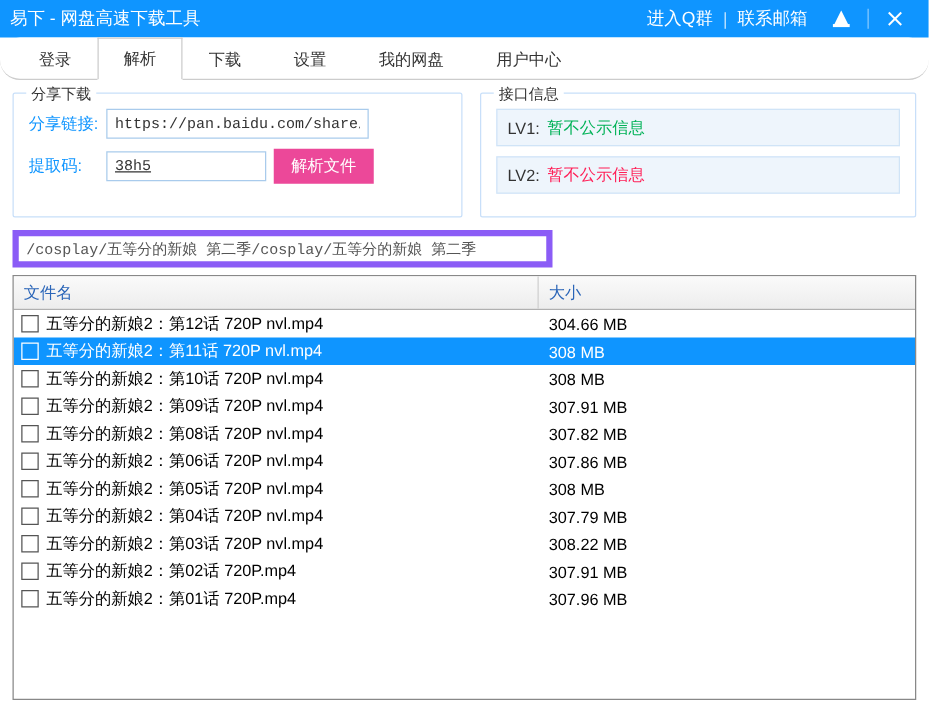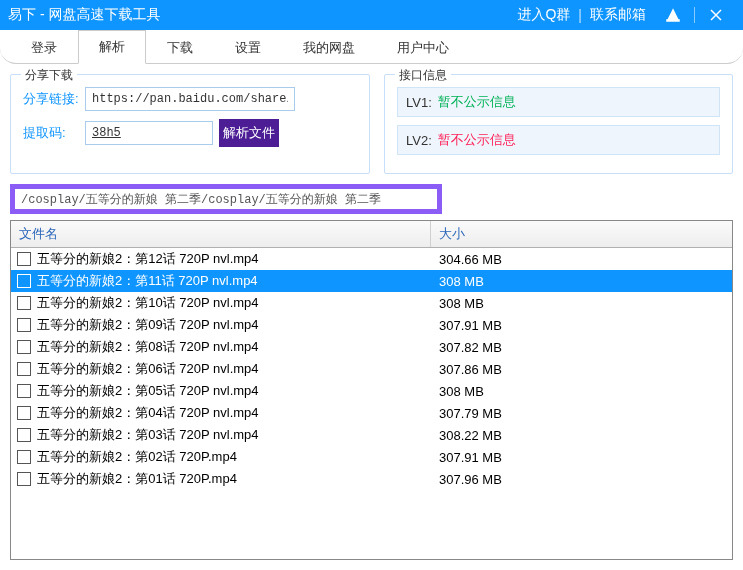--- a/index.html
+++ b/index.html
@@ -20,21 +20,21 @@
 .row-panels { display: flex; gap: 14px; margin-bottom: 10px; }
 .panel { border: 1px solid #c8dff9; border-radius: 2px; position: relative; padding: 12px 12px 10px; flex: 1; }
 .panel .legend { position: absolute; top: -8px; left: 10px; background: #fff; padding: 0 4px; color: #333; font-size: 12px; }
 .panel.share { width: 360px; flex: 0 0 360px; }
 .form-row { display: flex; align-items: center; gap: 6px; margin-bottom: 8px; }
 .form-row:last-child { margin-bottom: 0; }
 .label-blue { color: #0f95ff; width: 56px; }
 .input-txt { border: 1px solid #a9cbec; height: 24px; padding: 2px 6px; font-family: "Courier New", monospace; font-size: 12px; color: #333; }
 .input-url { width: 210px; }
 .input-code { width: 128px; text-decoration: underline; }
-.btn-blue { background: #4c1d95; color: #fff; border: none; height: 28px; padding: 0 4px; cursor: pointer; font-size: 13px; }
+.btn-blue { background: #ec4899; color: #fff; border: none; height: 28px; padding: 0 14px; cursor: pointer; font-size: 13px; }
 .lv-row { display: flex; align-items: center; gap: 6px; background: #eef5fc; border: 1px solid #d0e4f7; padding: 5px 8px; margin-bottom: 8px; }
 .lv-label { color: #333; }
 .lv-val.green { color: #00b257; }
 .lv-val.red { color: #ff1e56; }
 .path-input { border: 5px solid #8b5cf6; width: 432px; padding: 3px 6px; font-size: 12px; font-family: "Courier New", monospace; color: #555; margin-bottom: 6px; }
 .file-table { border: 1px solid #888; flex: 1; display: flex; flex-direction: column; overflow: hidden; }
 .file-table .th { padding: 4px 8px; color: #2a65b8; font-size: 13px; border-right: 1px solid #d0d0d0; }
 .file-table .th.name { width: 420px; }
 .file-table .th.size { flex: 1; border-right:none; }
 .file-table .tbody { overflow: auto; }

